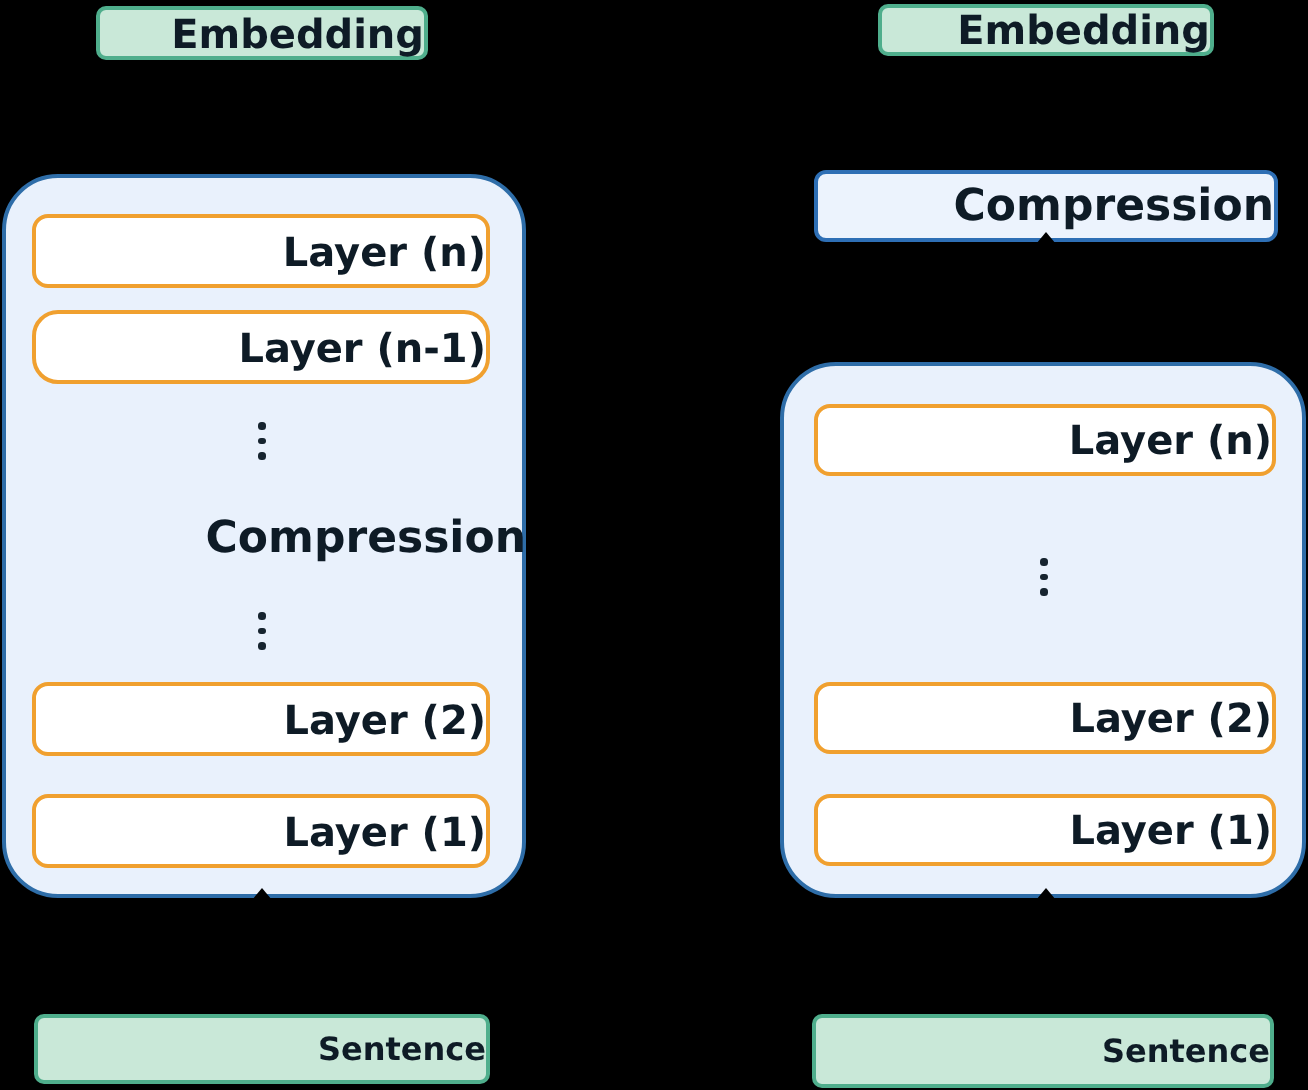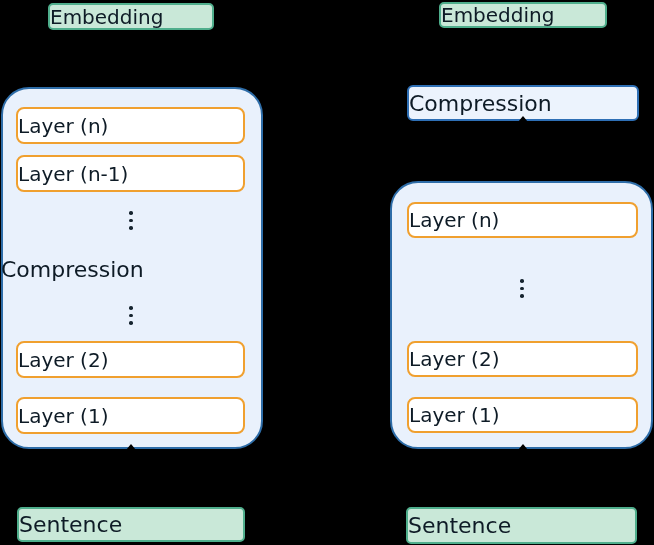--- a/index.html
+++ b/index.html
@@ -1,27 +1,27 @@
 <!DOCTYPE html>
 <html><head>
 <meta charset="utf-8">
 <style>
   html,body{margin:0;padding:0;background:#000;}
   .canvas{
     position:relative;width:654px;height:545px;background:#000;overflow:hidden;
     font-family:"DejaVu Sans","Liberation Sans",sans-serif;color:#0e1b26;
   }
   .abs{position:absolute;box-sizing:border-box;}
-  .centered{display:flex;align-items:center;justify-content:flex-start;}
+  .centered{display:flex;align-items:center;justify-content:flex-end;font-weight:bold;}
   
   .green-box{
     background:#c9e8d8;border:2px solid #4fae8c;border-radius:5px;
   }
   .embed-text{font-size:20px;}
-  .sentence-text{font-size:22px;}
+  .sentence-text{font-size:16px;}
   
   .stack{
     background:#e9f1fc;border:2.5px solid #2e6da8;border-radius:28px;
   }
   
   .layer-box{
     background:#ffffff;border:2px solid #f0a02f;border-radius:8px;font-size:20px;
   }
   
   .comp-box{
@@ -50,21 +50,21 @@
 
     <div class="abs stem" style="left:130px;top:30px;height:56px;"></div>
     <div class="abs arr-down" style="left:126px;top:84px;"></div>
 
     <div class="abs stack" style="left:1px;top:87px;width:262px;height:362px;"></div>
 
     <div class="abs layer-box centered" style="left:16px;top:107px;width:229px;height:37px;">
       <span>Layer (n)</span>
     </div>
 
-    <div class="abs layer-box centered" style="left:16px;top:155px;width:229px;height:37px;">
+    <div class="abs layer-box centered" style="left:16px;top:155px;width:229px;height:37px;border-radius:13px;">
       <span>Layer (n-1)</span>
     </div>
 
     <div class="abs vdots" style="left:129px;top:211px;">
         <i></i>
         <i></i>
         <i></i>
       </div>
 
     <div class="abs comp-text centered" style="left:1px;top:255px;width:262px;height:28px;">

